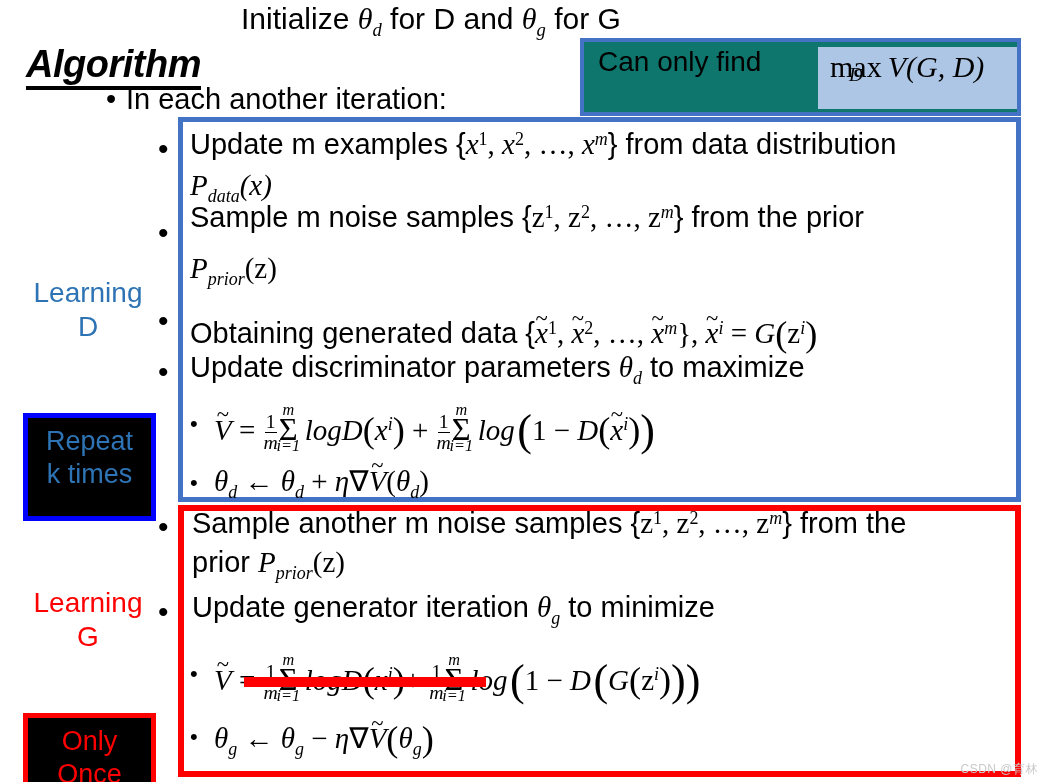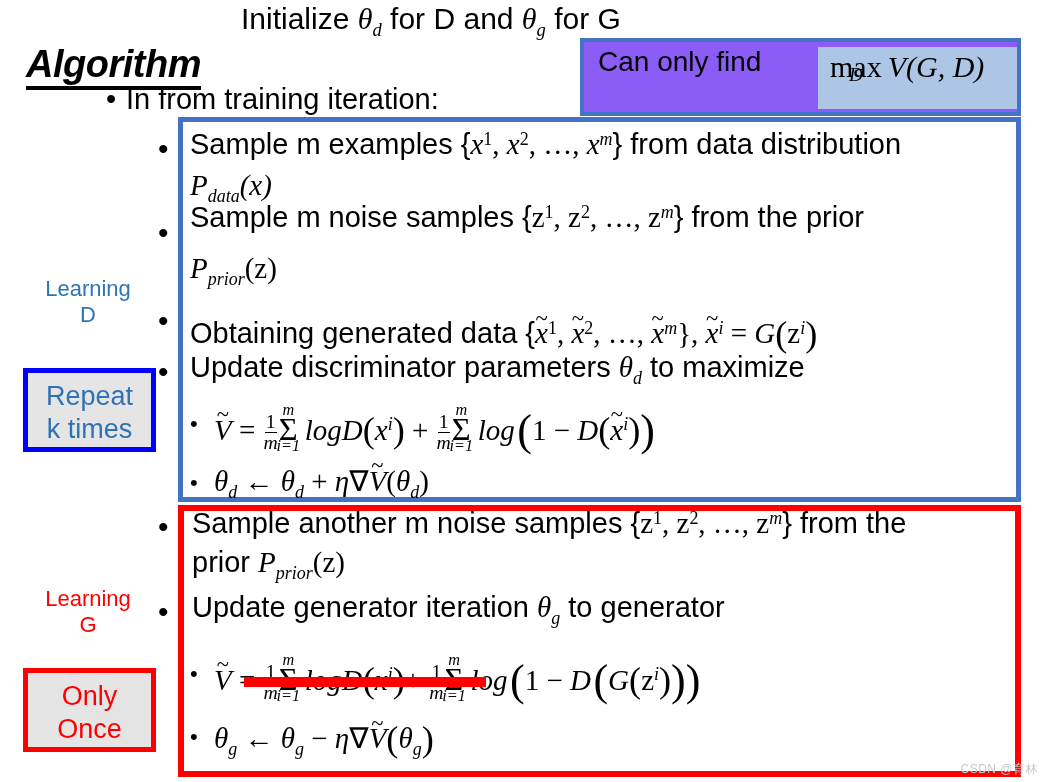--- a/index.html
+++ b/index.html
@@ -66,21 +66,21 @@
   .bullet-dot {
     display: inline-block;
     width: 20px;
   }
 
   
   #callout {
     left: 580px; top: 38px;
     width: 441px; height: 78px;
     border: 4px solid #4472C4;
-    background: #8b5cf6;
+    background: #0f766e;
     box-sizing: border-box;
   }
   #callout-text {
     position: absolute;
     left: 14px; top: 2px;
     font-size: 28px;
     line-height: 1.26;
     width: 250px;
   }
   #callout-formula {
@@ -102,36 +102,37 @@
     position: absolute;
     left: 50%;
     transform: translateX(-50%);
     top: 0.72em;
     font-size: 0.64em;
     font-style: italic;
   }
 
   
   .side-label {
-    font-size: 22px;
+    font-size: 28px;
     text-align: center;
     line-height: 1.2;
     width: 160px;
   }
   #learning-d { left: 8px; top: 276px; color: #2E74B5; }
   #learning-g { left: 8px; top: 586px; color: #FF0000; }
 
   .side-box {
     box-sizing: border-box;
     width: 133px;
     text-align: center;
     font-size: 27px;
     line-height: 1.22;
-    padding: 7px 0 1px 0;
-    background: #e5e5e5;
+    padding: 7px 0 25px 0;
+    background: #000000;
+    margin-top: 45px;
   }
   #repeat-box {
     left: 23px; top: 368px;
     border: 5px solid #0000FF;
     color: #2E74B5;
   }
   #only-once-box {
     left: 23px; top: 668px;
     border: 5px solid #FF0000;
     color: #FF0000;
@@ -268,21 +269,21 @@
 
 <div id="slide">
 
   <div class="abs" id="title">Algorithm</div>
 
   <div class="abs" id="init-line">
     <span>Initialize </span><span class="mathser">θ</span><span class="sub">d</span><span> for D and </span><span class="mathser">θ</span><span class="sub">g</span><span> for G</span>
   </div>
 
   <div class="abs" id="iter-line">
-    <span class="bullet-dot">•</span><span>In from training iteration:</span>
+    <span class="bullet-dot">•</span><span>In each another iteration:</span>
   </div>
 
   <div class="abs" id="callout">
     <div id="callout-text">
       <div>Can only find</div>
     </div>
     <div id="callout-formula">
       <div class="fml"><span class="maxop"><span>max</span><span class="lim">D</span></span> <span class="mathser">V(G, D)</span></div>
     </div>
   </div>
@@ -296,21 +297,21 @@
   <div class="outer-bullet" style="top:134px;">•</div>
   <div class="outer-bullet" style="top:218px;">•</div>
   <div class="outer-bullet" style="top:306px;">•</div>
   <div class="outer-bullet" style="top:357px;">•</div>
   <div class="outer-bullet" style="top:512px;">•</div>
   <div class="outer-bullet" style="top:597px;">•</div>
 
   <div class="abs" id="blue-box"></div>
 
   <div class="step wrap abs" style="left:190px; top:127px; width:830px;">
-    <span>Sample m examples {</span><span class="mathser">x</span><span class="sup" style="font-style:normal;">1</span><span class="mathup">, </span><span class="mathser">x</span><span class="sup" style="font-style:normal;">2</span><span class="mathup">, …, </span><span class="mathser">x</span><span class="sup">m</span><span>} from data distribution</span>
+    <span>Update m examples {</span><span class="mathser">x</span><span class="sup" style="font-style:normal;">1</span><span class="mathup">, </span><span class="mathser">x</span><span class="sup" style="font-style:normal;">2</span><span class="mathup">, …, </span><span class="mathser">x</span><span class="sup">m</span><span>} from data distribution</span>
   </div>
   <div class="step abs" style="left:190px; top:168px;text-align:right;">
     <span class="mathser">P</span><span class="sub">data</span><span class="mathser">(x)</span>
   </div>
 
   <div class="step abs" style="left:190px; top:200px;">
     <span>Sample m noise samples {</span><span class="mathser" style="font-style:normal;">z</span><span class="sup" style="font-style:normal;">1</span><span class="mathup">, </span><span class="mathser" style="font-style:normal;">z</span><span class="sup" style="font-style:normal;">2</span><span class="mathup">, …, </span><span class="mathser" style="font-style:normal;">z</span><span class="sup">m</span><span>} from the prior</span>
   </div>
   <div class="step abs" style="left:190px; top:251px;">
     <span class="mathser">P</span><span class="sub">prior</span><span class="mathser" style="font-style:normal;">(z)</span>
@@ -335,21 +336,21 @@
   <div class="abs" id="red-box"></div>
 
   <div class="step abs" style="left:192px; top:506px;">
     <span>Sample another m noise samples {</span><span class="mathser" style="font-style:normal;">z</span><span class="sup" style="font-style:normal;">1</span><span class="mathup">, </span><span class="mathser" style="font-style:normal;">z</span><span class="sup" style="font-style:normal;">2</span><span class="mathup">, …, </span><span class="mathser" style="font-style:normal;">z</span><span class="sup">m</span><span>} from the</span>
   </div>
   <div class="step abs" style="left:192px; top:545px;">
     <span>prior </span><span class="mathser">P</span><span class="sub">prior</span><span class="mathser" style="font-style:normal;">(z)</span>
   </div>
 
   <div class="step abs" style="left:192px; top:590px;">
-    <span>Update generator iteration </span><span class="mathser">θ</span><span class="sub">g</span><span> to generator</span>
+    <span>Update generator iteration </span><span class="mathser">θ</span><span class="sub">g</span><span> to minimize</span>
   </div>
 
   <div class="subitem abs" style="left:214px; top:655px;">
     <span class="sub-dot" style="left:-24px; top:6px;">•</span><span class="tilde-wrap"><span class="tld">~</span><span class="mathser">V</span></span><span class="mathup"> = </span><span class="frac"><span class="num">1</span><span class="bar"></span><span class="den">m</span></span><span class="sumop"><span class="sig">Σ</span><span class="top">m</span><span class="bot">i=1</span></span><span class="mathser" style="margin-left:7px;">logD</span><span class="medparen">(</span><span class="mathser">x</span><span class="sup">i</span><span class="medparen">)</span><span class="mathup">+ </span><span class="frac"><span class="num">1</span><span class="bar"></span><span class="den">m</span></span><span class="sumop"><span class="sig">Σ</span><span class="top">m</span><span class="bot">i=1</span></span><span class="mathser" style="margin-left:7px;">log</span> <span class="bigparen">(</span><span class="mathup">1</span><span class="mathup"> − </span><span class="mathser">D</span> <span class="bigparen">(</span><span class="mathser">G</span><span class="medparen">(</span><span class="mathser" style="font-style:normal;">z</span><span class="sup">i</span><span class="medparen">)</span><span class="bigparen">)</span><span class="bigparen">)</span>
   </div>
 
   <div class="abs" id="strike-bar"></div>
 
   <div class="subitem abs" style="left:214px; top:718px;">
     <span class="sub-dot" style="left:-24px; top:6px;">•</span><span class="mathser">θ</span><span class="sub">g</span><span class="mathup"> ← </span><span class="mathser">θ</span><span class="sub">g</span><span class="mathup"> − </span><span class="mathser">η</span><span class="mathup">∇</span><span class="tilde-wrap"><span class="tld">~</span><span class="mathser">V</span></span><span class="medparen">(</span><span class="mathser">θ</span><span class="sub">g</span><span class="medparen">)</span>

